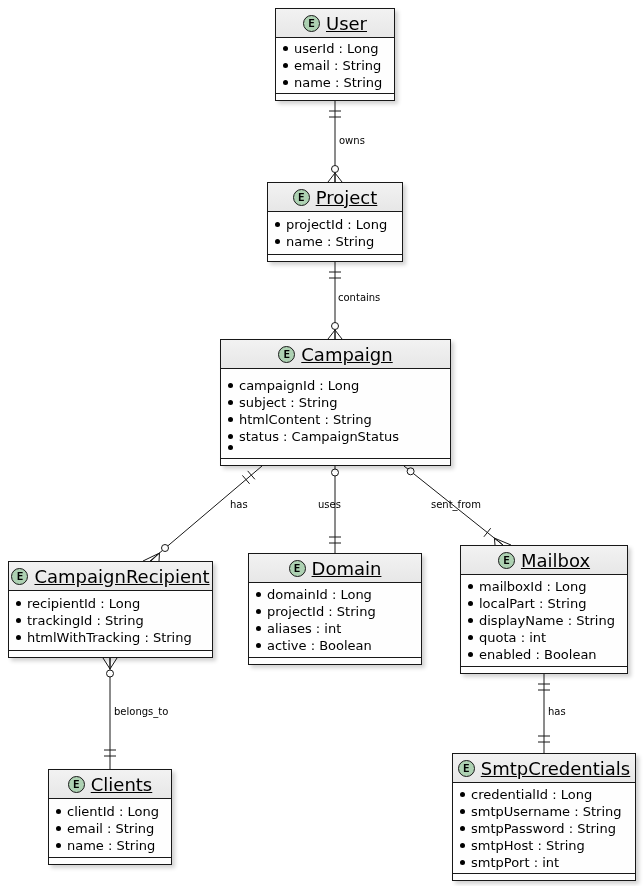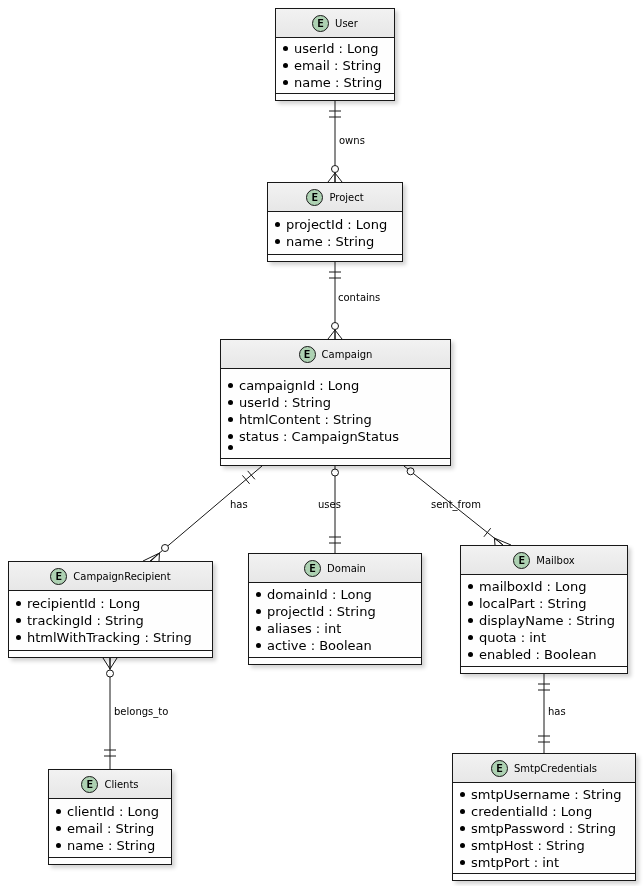--- a/index.html
+++ b/index.html
@@ -48,21 +48,21 @@
     border: 1px solid #181818;
     display: flex;
     align-items: center;
     justify-content: center;
     font-family: "DejaVu Sans Mono", monospace;
     font-weight: bold;
     font-size: 11px;
     color: #000;
     flex: 0 0 17px;
   }
-  .entity-name { font-size: 10px; color: #000; white-space: nowrap; }
+  .entity-name { font-size: 18px; color: #000; white-space: nowrap; text-decoration: underline; }
   .entity-attrs {
     flex: 1 1 auto;
     display: flex;
     flex-direction: column;
     justify-content: center;
     padding: 8px 7px;
     overflow: hidden;
   }
   .attr {
     display: flex;
@@ -205,21 +205,21 @@
         </span>
       <span class="entity-name">Campaign</span>
     </div>
     <div class="entity-attrs">
       <div class="attr">
           <span class="bullet"></span>
           <span class="attr-text">campaignId : Long</span>
         </div>
       <div class="attr">
           <span class="bullet"></span>
-          <span class="attr-text">userId : String</span>
+          <span class="attr-text">subject : String</span>
         </div>
       <div class="attr">
           <span class="bullet"></span>
           <span class="attr-text">htmlContent : String</span>
         </div>
       <div class="attr">
           <span class="bullet"></span>
           <span class="attr-text">status : CampaignStatus</span>
         </div>
       <div class="attr">
@@ -340,25 +340,25 @@
   <div class="entity" style="left:452px;top:753px;width:184px;height:128px">
     <div class="entity-header">
       <span class="spot">
           <span>E</span>
         </span>
       <span class="entity-name">SmtpCredentials</span>
     </div>
     <div class="entity-attrs">
       <div class="attr">
           <span class="bullet"></span>
+          <span class="attr-text">credentialId : Long</span>
+        </div>
+      <div class="attr">
+          <span class="bullet"></span>
           <span class="attr-text">smtpUsername : String</span>
-        </div>
-      <div class="attr">
-          <span class="bullet"></span>
-          <span class="attr-text">credentialId : Long</span>
         </div>
       <div class="attr">
           <span class="bullet"></span>
           <span class="attr-text">smtpPassword : String</span>
         </div>
       <div class="attr">
           <span class="bullet"></span>
           <span class="attr-text">smtpHost : String</span>
         </div>
       <div class="attr">

